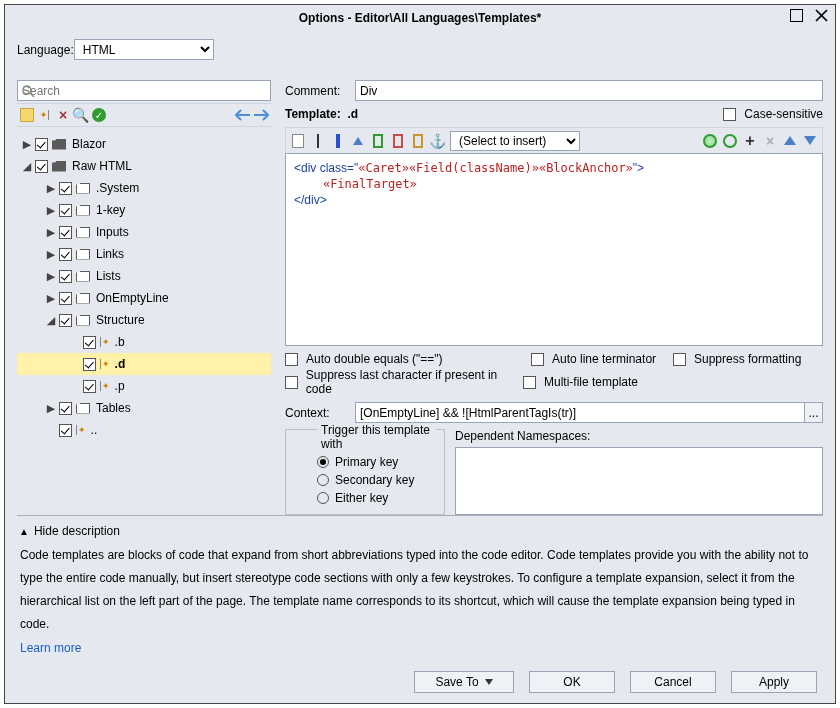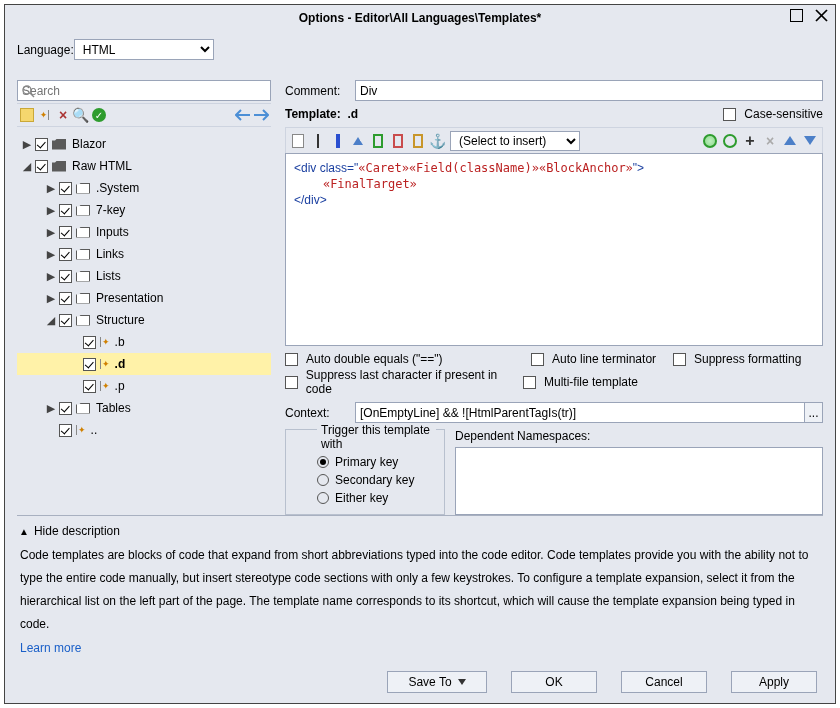--- a/index.html
+++ b/index.html
@@ -64,21 +64,21 @@
   .fs-legend { margin-top:-13px; background:#e5e8ef; display:inline-block; padding:0 4px; }
   .radio { display:flex; align-items:center; gap:6px; margin-top:4px; }
   .radio .r { width:12px; height:12px; border-radius:50%; border:1px solid #555; display:flex; align-items:center; justify-content:center; }
   .radio .r.on::after { content:""; width:6px; height:6px; border-radius:50%; background:#000; }
   .depbox { background:#fff; border:1px solid #9aa4b8; height:68px; }
   .desc { padding: 8px 2px 0 2px; }
   .desc .hd { display:flex; align-items:center; gap:5px; margin-bottom:6px; }
   .desc .hd .tri { font-size:10px; }
   .desc p { margin:1px; font-size:12px; line-height:23px; }
   .link { color:#1a5fc8; }
-  .btns { display:flex; gap:24px; justify-content:flex-end; padding:10px 6px 0 0; }
+  .btns { display:flex; gap:15px; justify-content:flex-end; padding:10px 6px 0 0; }
   .btn { width:86px; height:22px; background:#eef1f6; border:1px solid #9aa4b8; display:flex; align-items:center; justify-content:center; }
   .btn.wide { width:100px; }
   .plus { font-size:16px; font-weight:600; color:#333; }
   .circ { width:14px; height:14px; border-radius:50%; border:2px solid; display:inline-block; }
   .circ.g { border-color:#2e9c2e; background:radial-gradient(circle,#bdf0bd,#8fd88f); }
   .circ.g2 { border-color:#2e9c2e; }
   .up { width:0;height:0;border-left:6px solid transparent;border-right:6px solid transparent;border-bottom:9px solid #4c7fc8; }
   .dn { width:0;height:0;border-left:6px solid transparent;border-right:6px solid transparent;border-top:9px solid #4c7fc8; }
   .dn2 { border-left:4px solid transparent;border-right:4px solid transparent;border-top:6px solid #333; width:0;height:0; display:inline-block; margin-left:6px; }
   .ic-yellow { width:14px;height:14px;background:#f5d76e;border:1px solid #caa838;display:inline-block; }
@@ -171,21 +171,21 @@
           <div class="tnode lvl1">
               <span class="caret">▶</span>
               <span class="chk on"></span>
               <span class="fld outline"></span>
               <span>.System</span>
             </div>
           <div class="tnode lvl1">
               <span class="caret">▶</span>
               <span class="chk on"></span>
               <span class="fld outline"></span>
-              <span>7-key</span>
+              <span>1-key</span>
             </div>
           <div class="tnode lvl1">
               <span class="caret">▶</span>
               <span class="chk on"></span>
               <span class="fld outline"></span>
               <span>Inputs</span>
             </div>
           <div class="tnode lvl1">
               <span class="caret">▶</span>
               <span class="chk on"></span>
@@ -195,21 +195,21 @@
           <div class="tnode lvl1">
               <span class="caret">▶</span>
               <span class="chk on"></span>
               <span class="fld outline"></span>
               <span>Lists</span>
             </div>
           <div class="tnode lvl1">
               <span class="caret">▶</span>
               <span class="chk on"></span>
               <span class="fld outline"></span>
-              <span>Presentation</span>
+              <span>OnEmptyLine</span>
             </div>
           <div class="tnode lvl1">
               <span class="caret">◢</span>
               <span class="chk on"></span>
               <span class="fld outline"></span>
               <span>Structure</span>
             </div>
           <div class="tnode lvl2">
               <span class="caret"></span>
               <span class="chk on"></span>

